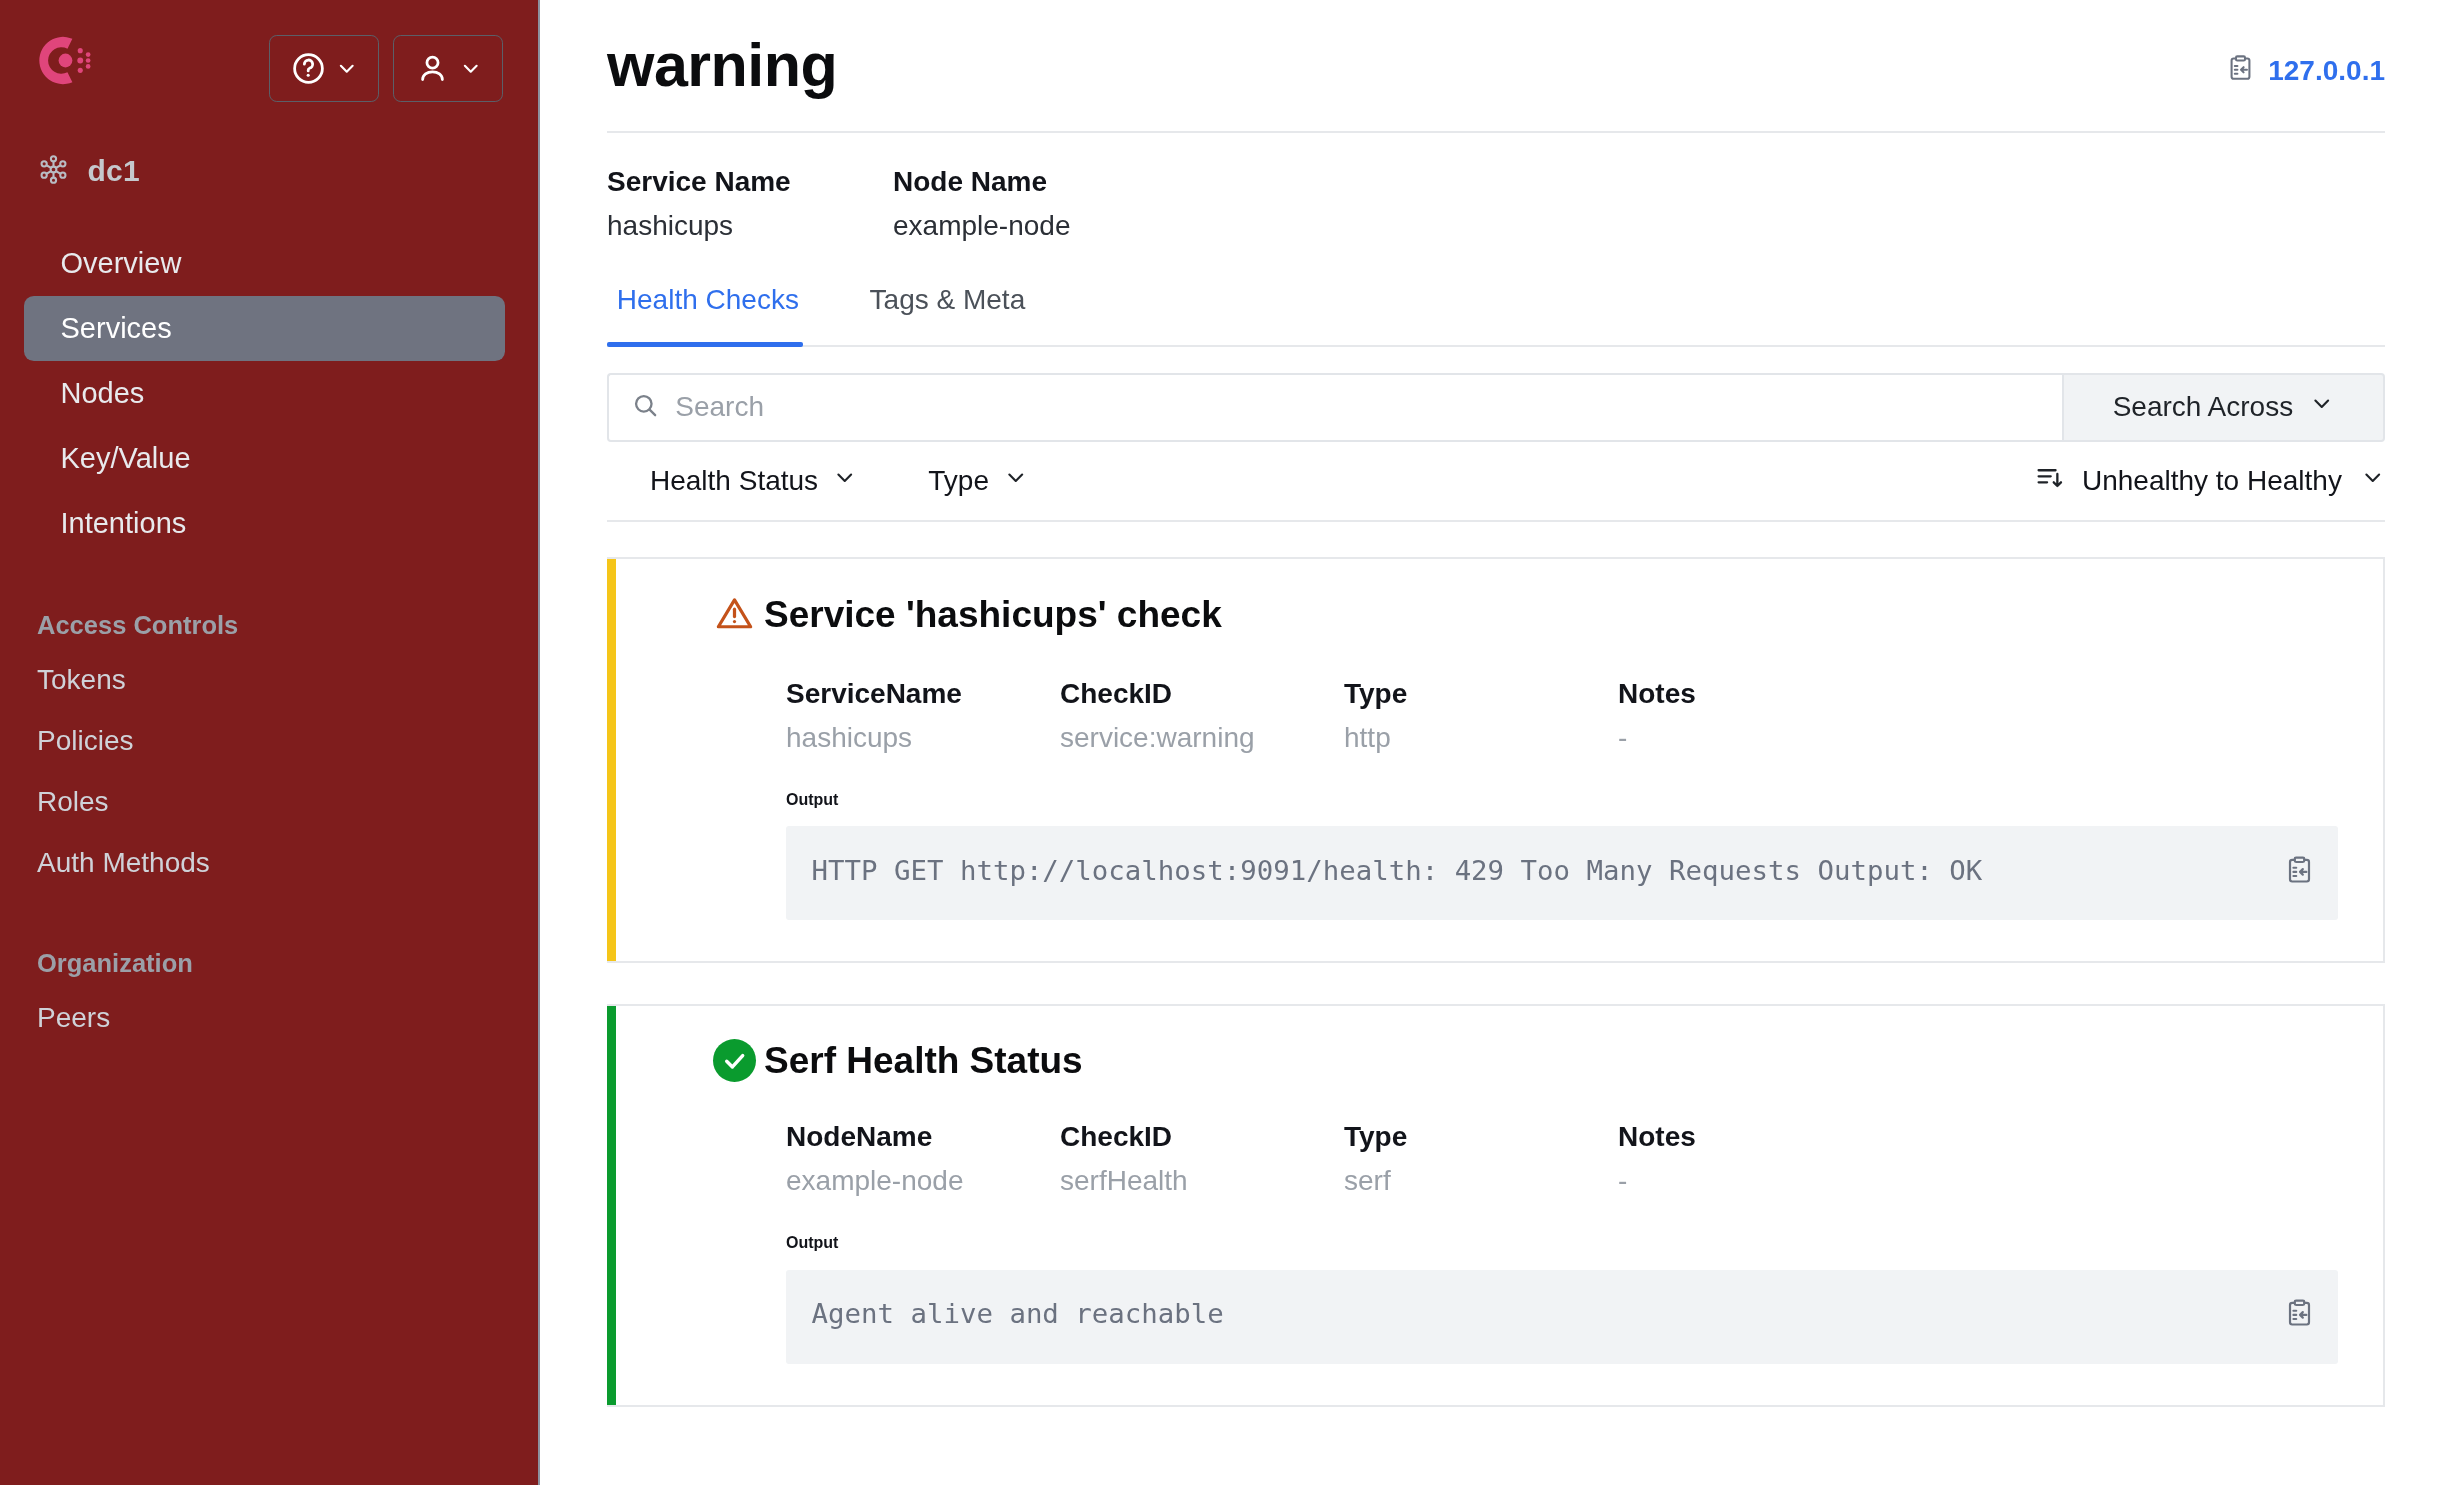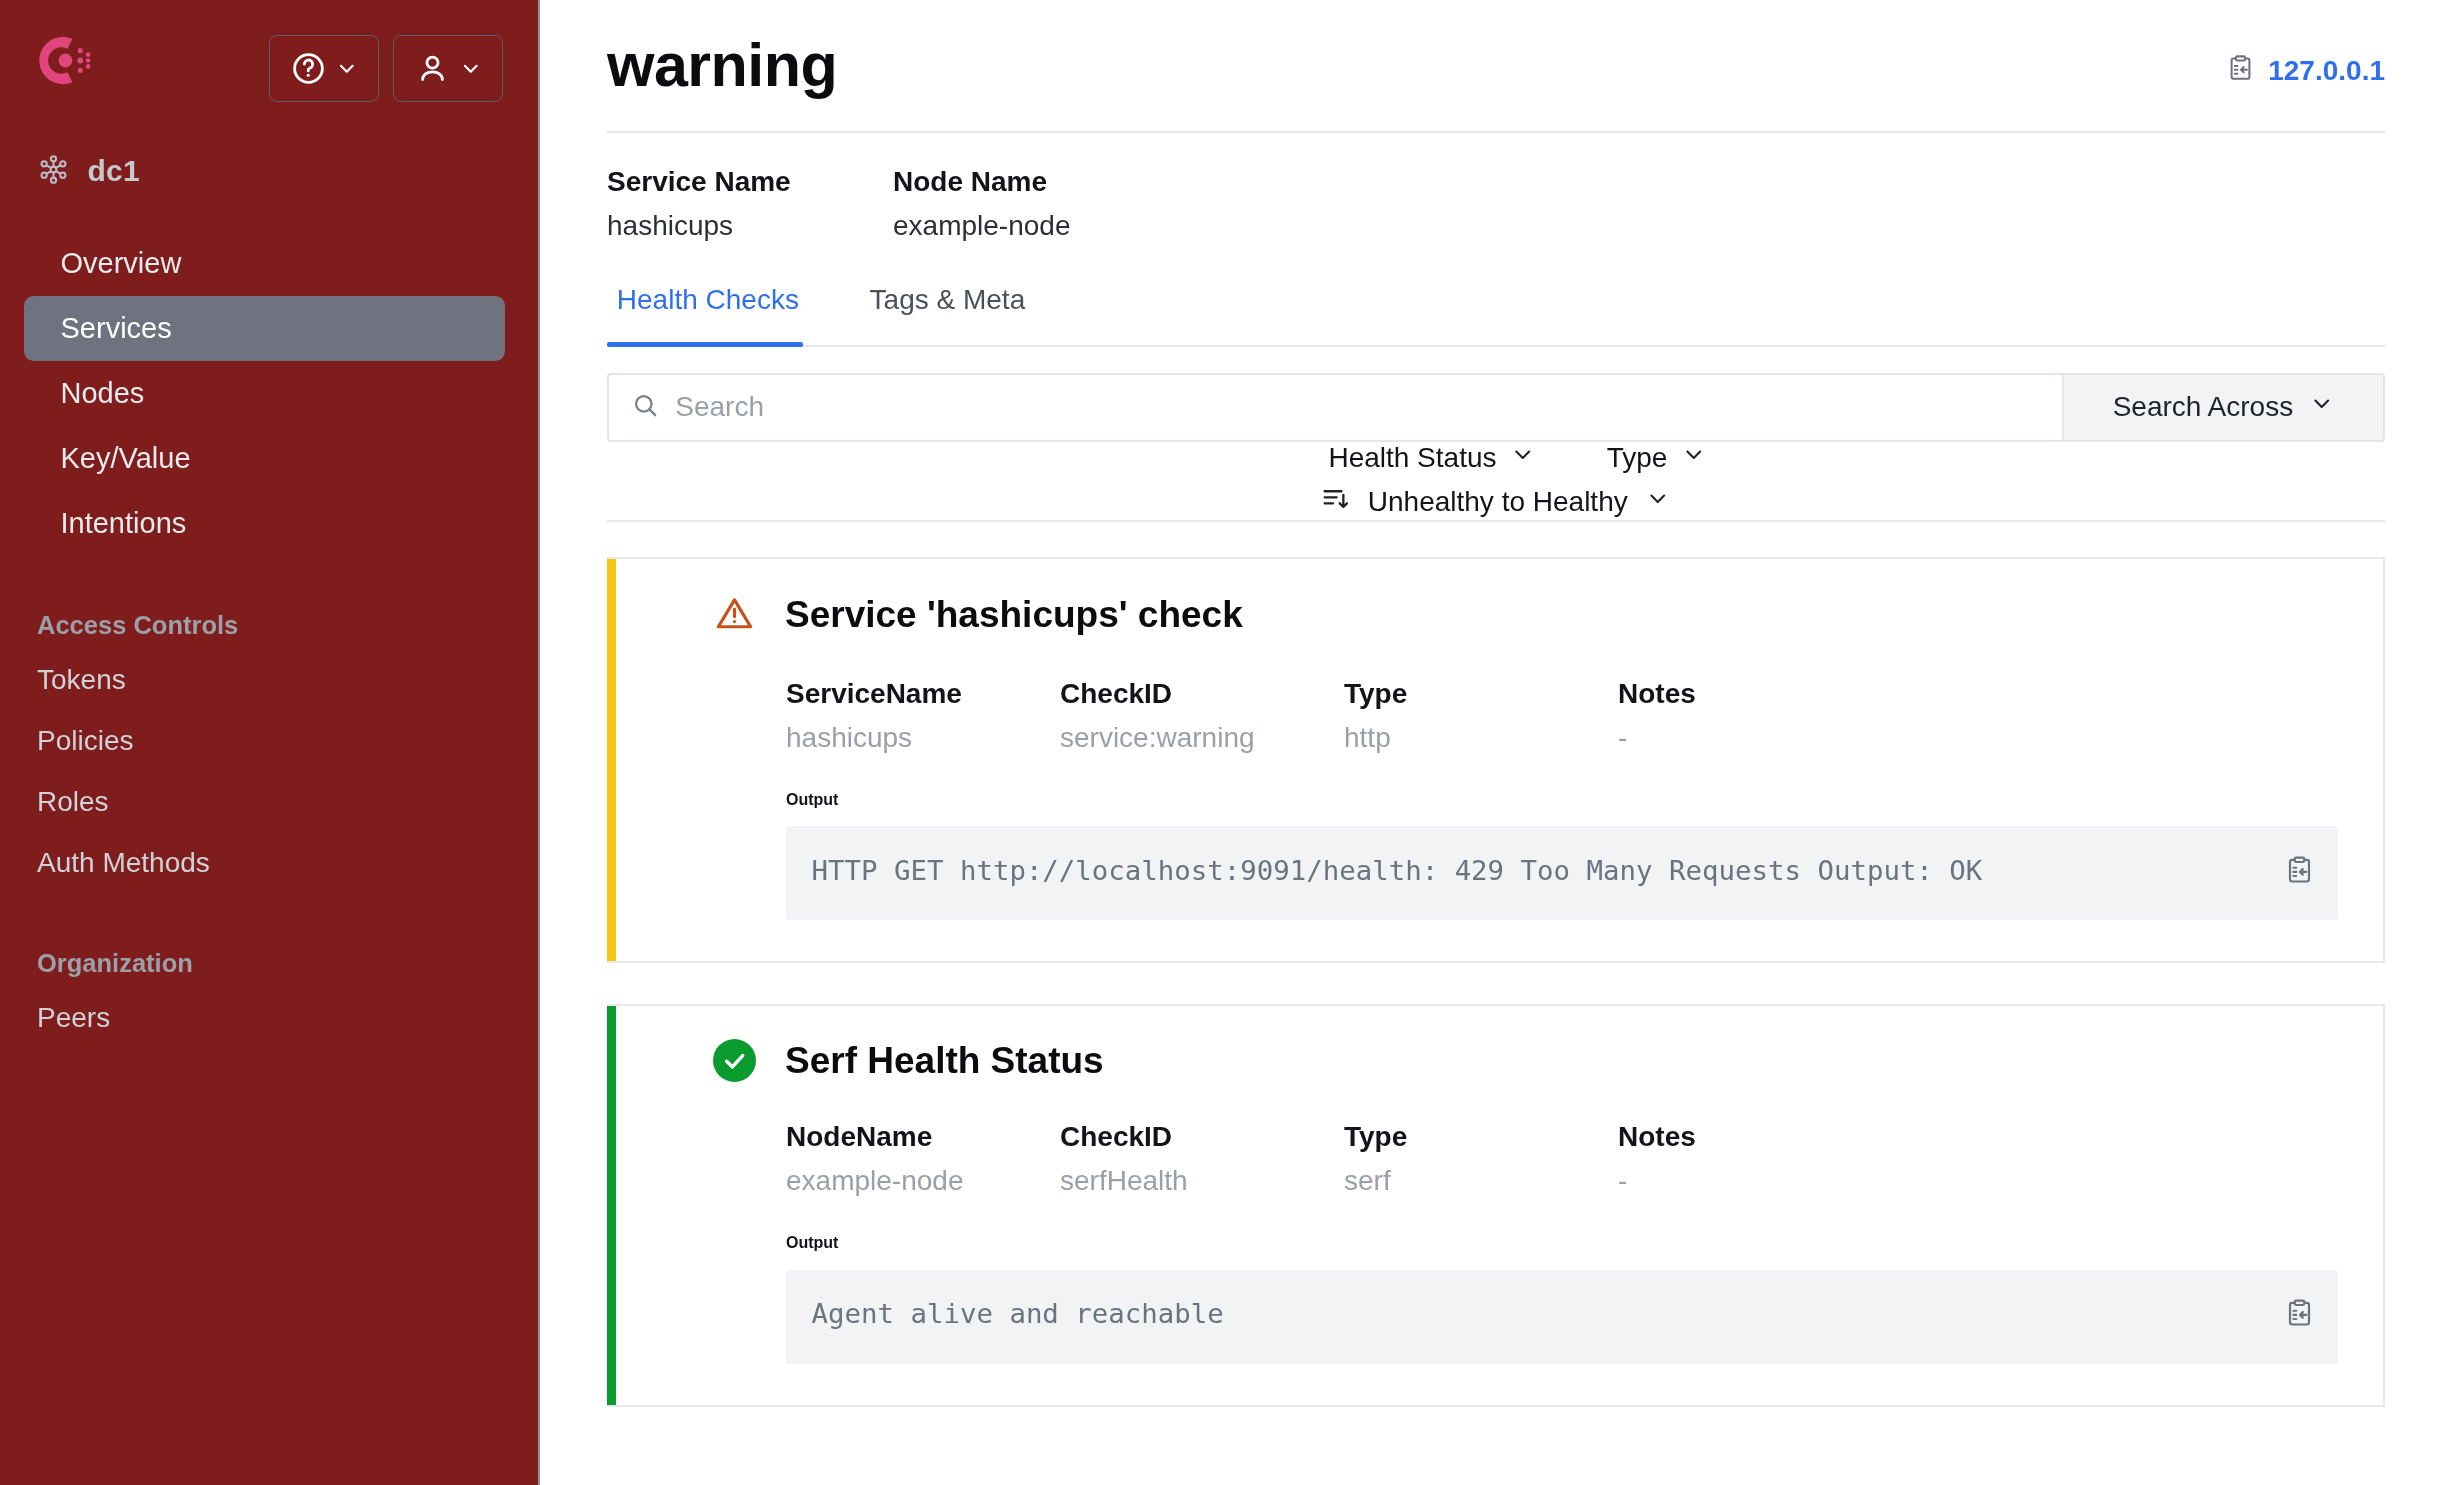--- a/index.html
+++ b/index.html
@@ -113,39 +113,39 @@
   .search-across {
     display: flex; align-items: center; gap: 15.7px; justify-content: center;
     min-width: 323px; height: 69px; background: #f1f3f5;
     border: 2px solid #e2e5e9; border-radius: 0 3.9px 3.9px 0;
     padding: 0 29px; cursor: pointer;
     font-size: 28px; color: #1f2328;
   }
 
   .filter-row {
     display: flex; align-items: center; justify-content: space-between;
-    height: 80px; border-bottom: 2px solid #e6e8eb; flex-direction: column;
+    height: 80px; border-bottom: 2px solid #e6e8eb;
   }
   .filters-left { display: flex; align-items: center; gap: 71px; padding-left: 43px; }
   .filter-pill {
     display: flex; align-items: center; gap: 13.7px;
     font-size: 28px; color: #12141a; cursor: pointer; font-weight: 400;
   }
   .sort-ctl { display: flex; align-items: center; gap: 17.6px; cursor: pointer; font-size: 28px; color: #12141a; }
 
   
   .cards { margin-top: 35px; }
   .card {
     position: relative; background: #fff;
     border: 2px solid #e6e8eb; border-left: none;
     margin-bottom: 41px;
   }
   .card-accent { position: absolute; left: 0; top: 0; bottom: 0; width: 8.8px; }
   .card-body { padding: 33px 45px 41px 106px; }
-  .card-head { display: flex; align-items: center; gap: 29px; margin-bottom: 39px; }
+  .card-head { display: flex; align-items: center; gap: 8px; margin-bottom: 39px; }
   .card-title { font-size: 37px; font-weight: 700; color: #0b0c0e; }
   .check-cols { display: flex; padding-left: 73px; margin-bottom: 37px; }
   .check-col { }
   .check-col.c1 { width: 274px; }
   .check-col.c2 { width: 284px; }
   .check-col.c3 { width: 274px; }
   .check-label { font-size: 28px; font-weight: 700; color: #12141a; margin-bottom: 11.8px; }
   .check-value { font-size: 28px; color: #9aa0a8; }
   .out-label { font-size: 16px; font-weight: 700; color: #12141a; padding-left: 73px; margin-bottom: 17.6px; }
   .out-box {

